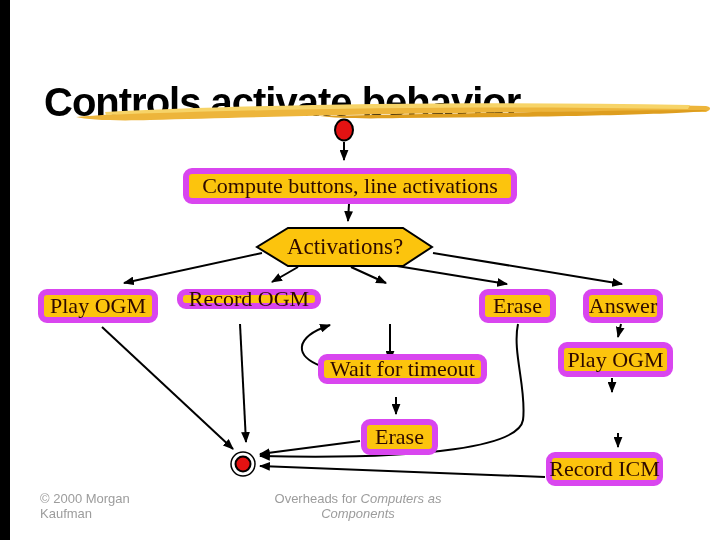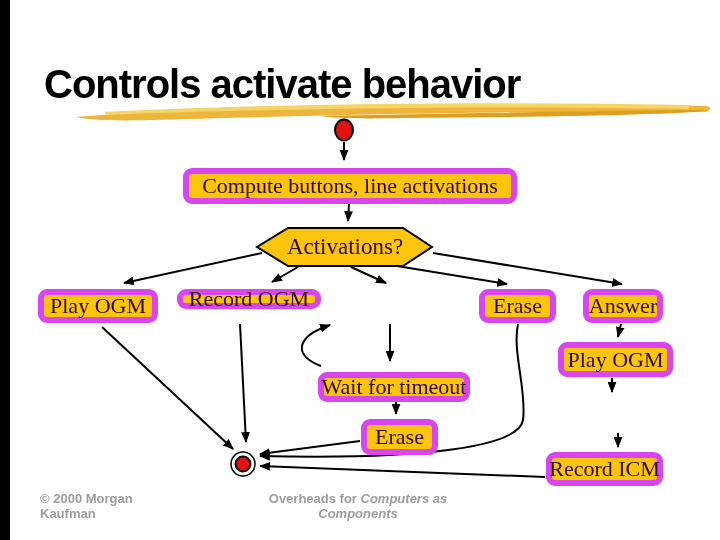--- a/index.html
+++ b/index.html
@@ -2,21 +2,21 @@
 <html style="--node_fill: #FCC40D; --node_text: #2E0A00; --state_red: #E31212; --swoosh_main: #EDB53B; --swoosh_light: #F7D468; --swoosh_dark: #DE9E1F; --footer_gray: #9C9C9C;"><head>
 <meta charset="utf-8">
 <style>
   html,body{margin:0;padding:0;background:#ffffff;}
   .slide{
     position:relative;width:720px;height:540px;overflow:hidden;
     background:#ffffff;font-family:"Liberation Sans",sans-serif;
   }
   .edge-bar{position:absolute;left:0;top:0;width:10px;height:540px;background:#000;}
   .title{
-    position:absolute;left:40px;top:58px;margin:4px;
+    position:absolute;left:40px;top:76px;margin:4px;
     font-family:"Liberation Sans",sans-serif;font-weight:700;
     font-size:40px;letter-spacing:-1px;color:#000;white-space:nowrap;
   }
   .diagram{position:absolute;left:0;top:0;width:720px;height:540px;}
   .edge{fill:none;stroke:#000;stroke-width:2;}
   .swoosh-main{fill:var(--swoosh_main,#EDB53B);}
   .swoosh-light{fill:var(--swoosh_light,#F7D468);}
   .swoosh-dark{fill:var(--swoosh_dark,#DE9E1F);}
   .state-dot{fill:var(--state_red,#E31212);stroke:#000;stroke-width:2;}
   .end-ring{fill:#fff;stroke:#000;stroke-width:1.5;}
@@ -30,21 +30,21 @@
     color:var(--node_text,#2E0A00);white-space:nowrap;
   }
   .hex-label{
     position:absolute;left:257px;top:230px;width:176px;height:34px;
     display:flex;align-items:center;justify-content:center;
     font-family:"Liberation Serif",serif;font-size:23px;
     color:var(--node_text,#2E0A00);
   }
   .footer{
     position:absolute;color:var(--footer_gray,#9C9C9C);
-    font-size:13px;line-height:15px;font-weight:bold;
+    font-size:13px;line-height:15px;
   }
   .footer-left{left:40px;top:491px;text-align:left;}
   .footer-center{left:238px;top:491px;width:240px;text-align:center;}
   .it{font-style:italic;}
 </style>
 </head>
 <body>
 
 <div class="slide">
 
@@ -98,21 +98,21 @@
 
   <div class="node" style="left:183px;top:168px;width:334px;height:36px;">Compute buttons, line activations</div>
 
   <div class="hex-label">Activations?</div>
 
   <div class="node" style="left:38px;top:289px;width:120px;height:34px;">Play OGM</div>
   <div class="node" style="left:177px;top:289px;width:144px;height:20px;">Record OGM</div>
   <div class="node" style="left:479px;top:289px;width:77px;height:34px;">Erase</div>
   <div class="node" style="left:583px;top:289px;width:80px;height:34px;">Answer</div>
 
-  <div class="node" style="left:318px;top:372px;width:152px;height:30px;">Wait for timeout</div>
+  <div class="node" style="left:318px;top:354px;width:169px;height:30px;">Wait for timeout</div>
   <div class="node" style="left:361px;top:419px;width:77px;height:36px;">Erase</div>
 
   <div class="node" style="left:558px;top:342px;width:115px;height:35px;">Play OGM</div>
   <div class="node" style="left:546px;top:452px;width:117px;height:34px;">Record ICM</div>
 
   <div class="footer footer-left">
     <div>© 2000 Morgan</div>
     <div>Kaufman</div>
   </div>
   <div class="footer footer-center">

